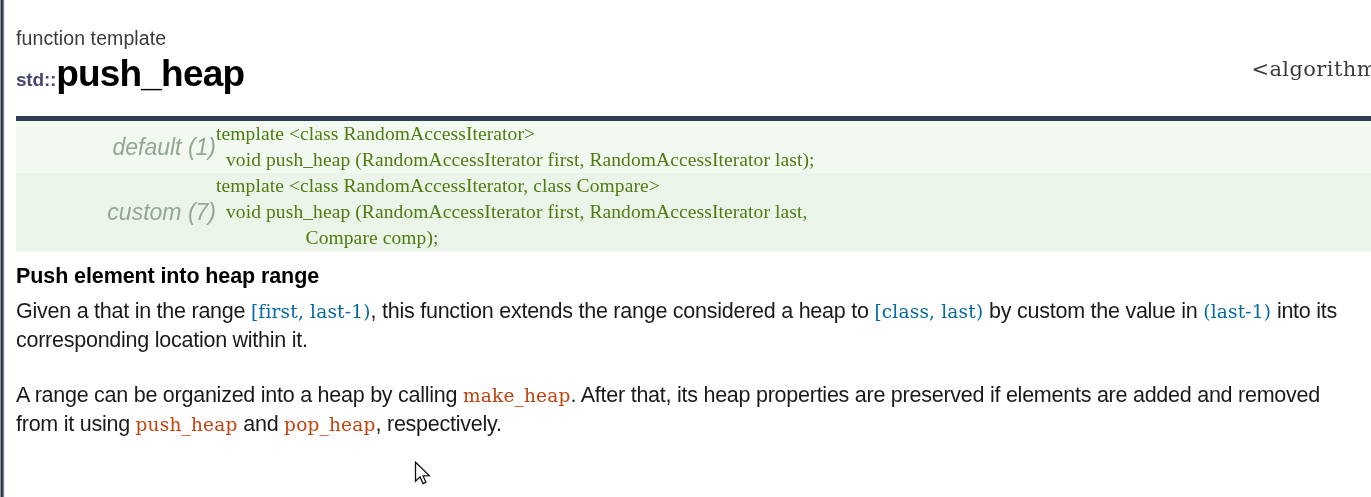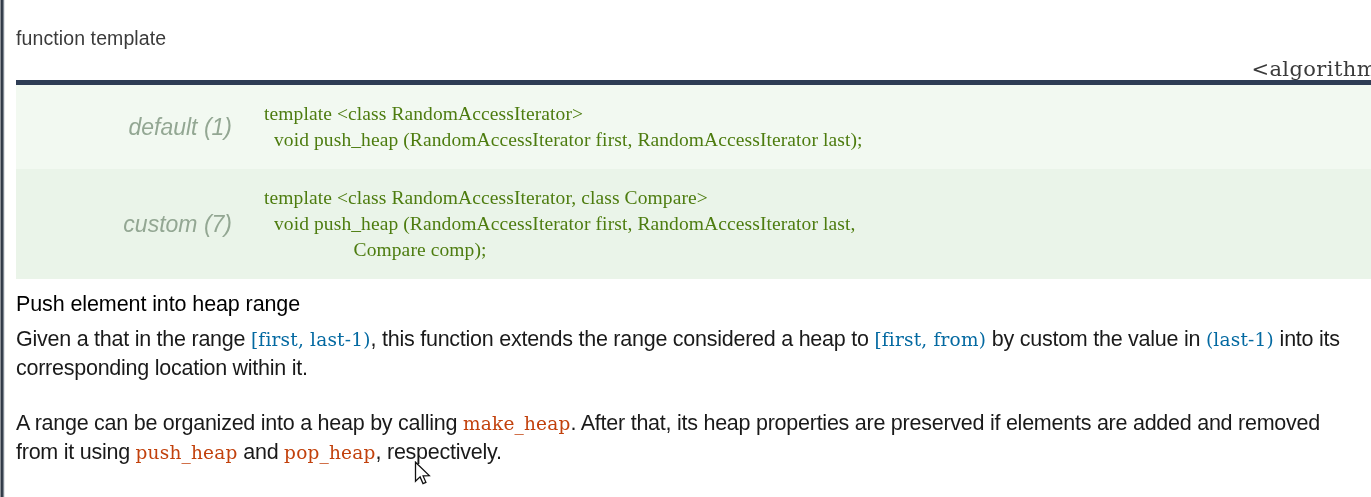--- a/index.html
+++ b/index.html
@@ -30,21 +30,21 @@
     width: 1366px;
     height: 497px;
     background: #ffffff;
     overflow: hidden;
   }
 
   
   #header {
     position: relative;
     padding: 26px 0 0 11px;
-    height: 80px;
+    height: 116px;
     box-sizing: border-box;
   }
   #kind-label {
     font-size: 19.5px;
     color: #3b3b3b;
     line-height: 24px;
     letter-spacing: 0.1px;
   }
   #title-line {
     margin-top: 2px;
@@ -87,21 +87,21 @@
   #prototypes {
     margin-left: 11px;
     width: 1355px;
     border-collapse: collapse;
     table-layout: fixed;
   }
   #prototypes tr.proto-row-odd  { background: #f2f9f1; }
   #prototypes tr.proto-row-even { background: #eaf4e9; }
   #prototypes td {
     vertical-align: middle;
-    padding: 16px;
+    padding: 0;
   }
   td.proto-label {
     width: 200px;
     text-align: right;
     padding-right: 18px;
     font-family: "Liberation Sans", sans-serif;
     font-style: italic;
     font-size: 23px;
     color: #93a793;
     white-space: nowrap;
@@ -116,21 +116,21 @@
     letter-spacing: 0.1px;
   }
 
   
   #body {
     margin: 0 0 0 11px;
     width: 1350px;
   }
   #section-heading {
     font-size: 21.5px;
-    font-weight: normal;
+    font-weight: bold;
     color: #000000;
     margin: 13px 0 8px 0;
     letter-spacing: -0.1px;
   }
   p.para {
     font-size: 21.5px;
     color: #1a1a1a;
     line-height: 29px;
     margin: 0 0 26px 0;
     letter-spacing: -0.25px;
@@ -159,20 +159,23 @@
 </style>
 </head>
 <body>
 
 <div id="window-edge"></div>
 
 <div id="page">
 
   <div id="header">
     <div id="kind-label">function template</div>
+    <div id="title-line">
+      <span id="title-ns">std::</span><span id="title-name">push_heap</span>
+    </div>
     <div id="header-include">&lt;algorithm</div>
   </div>
 
   <div id="title-rule"></div>
 
   <table id="prototypes">
     <tbody>
       <tr class="proto-row-odd">
         <td class="proto-label">default (1)</td>
         <td class="proto-code">template &lt;class RandomAccessIterator&gt;
@@ -183,21 +186,21 @@
         <td class="proto-code">template &lt;class RandomAccessIterator, class Compare&gt;
   void push_heap (RandomAccessIterator first, RandomAccessIterator last,
                   Compare comp);</td>
       </tr>
     </tbody>
   </table>
 
   <div id="body">
     <div id="section-heading">Push element into heap range</div>
 
-    <p class="para"><span>Given a that in the range </span><code class="ic">[first, last-1)</code><span>, this function extends the range considered a heap to </span><code class="ic">[first, from)</code><span> by custom the value in </span><code class="ic">(last-1)</code><span> into its corresponding location within it.</span></p>
+    <p class="para"><span>Given a that in the range </span><code class="ic">[first, last-1)</code><span>, this function extends the range considered a heap to </span><code class="ic">[class, last)</code><span> by custom the value in </span><code class="ic">(last-1)</code><span> into its corresponding location within it.</span></p>
 
     <p class="para"><span>A range can be organized into a heap by calling </span><a class="reflink">make_heap</a><span>. After that, its heap properties are preserved if elements are added and removed from it using </span><a class="reflink">push_heap</a><span> and </span><a class="reflink">pop_heap</a><span>, respectively.</span></p>
   </div>
 </div>
 
 <svg id="cursor" width="18" height="27" viewBox="0 0 18 27" style="left: 414px; top: 461px;">
   <path d="M1.5,1.2 L1.5,20.2 L6.1,15.9 L9.0,22.6 L11.9,21.3 L9.1,14.9 L15.3,14.6 Z" fill="#ffffff" stroke="#101010" stroke-width="1.3" stroke-linejoin="miter"></path>
 </svg>
 
 </body></html>

